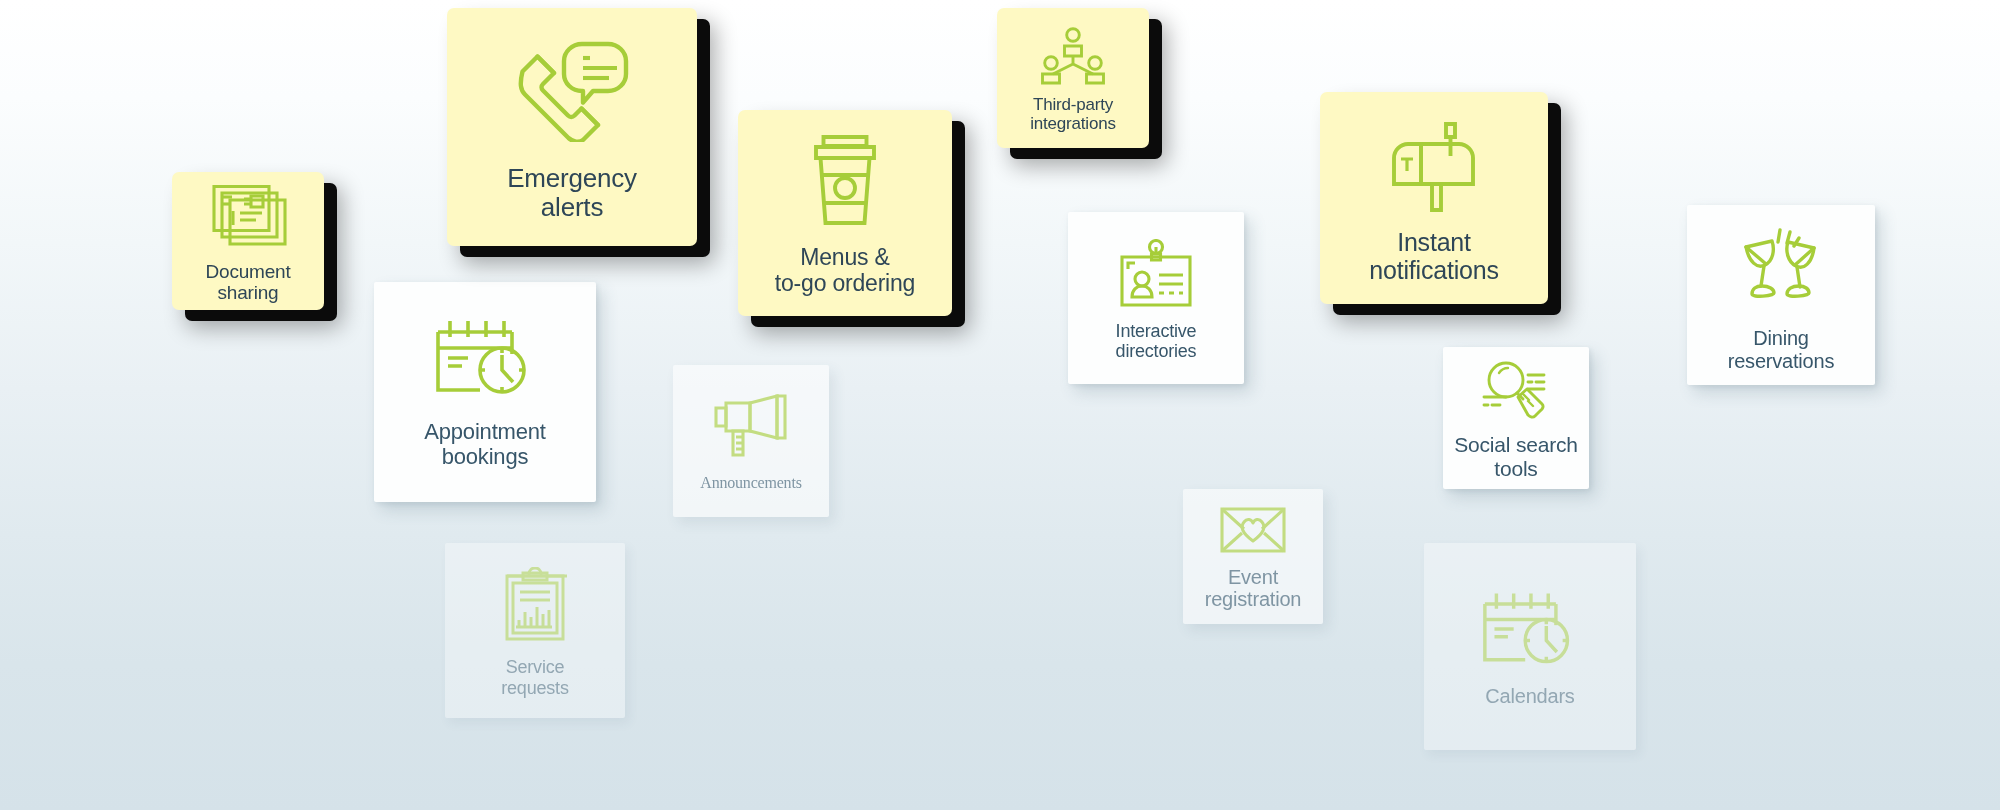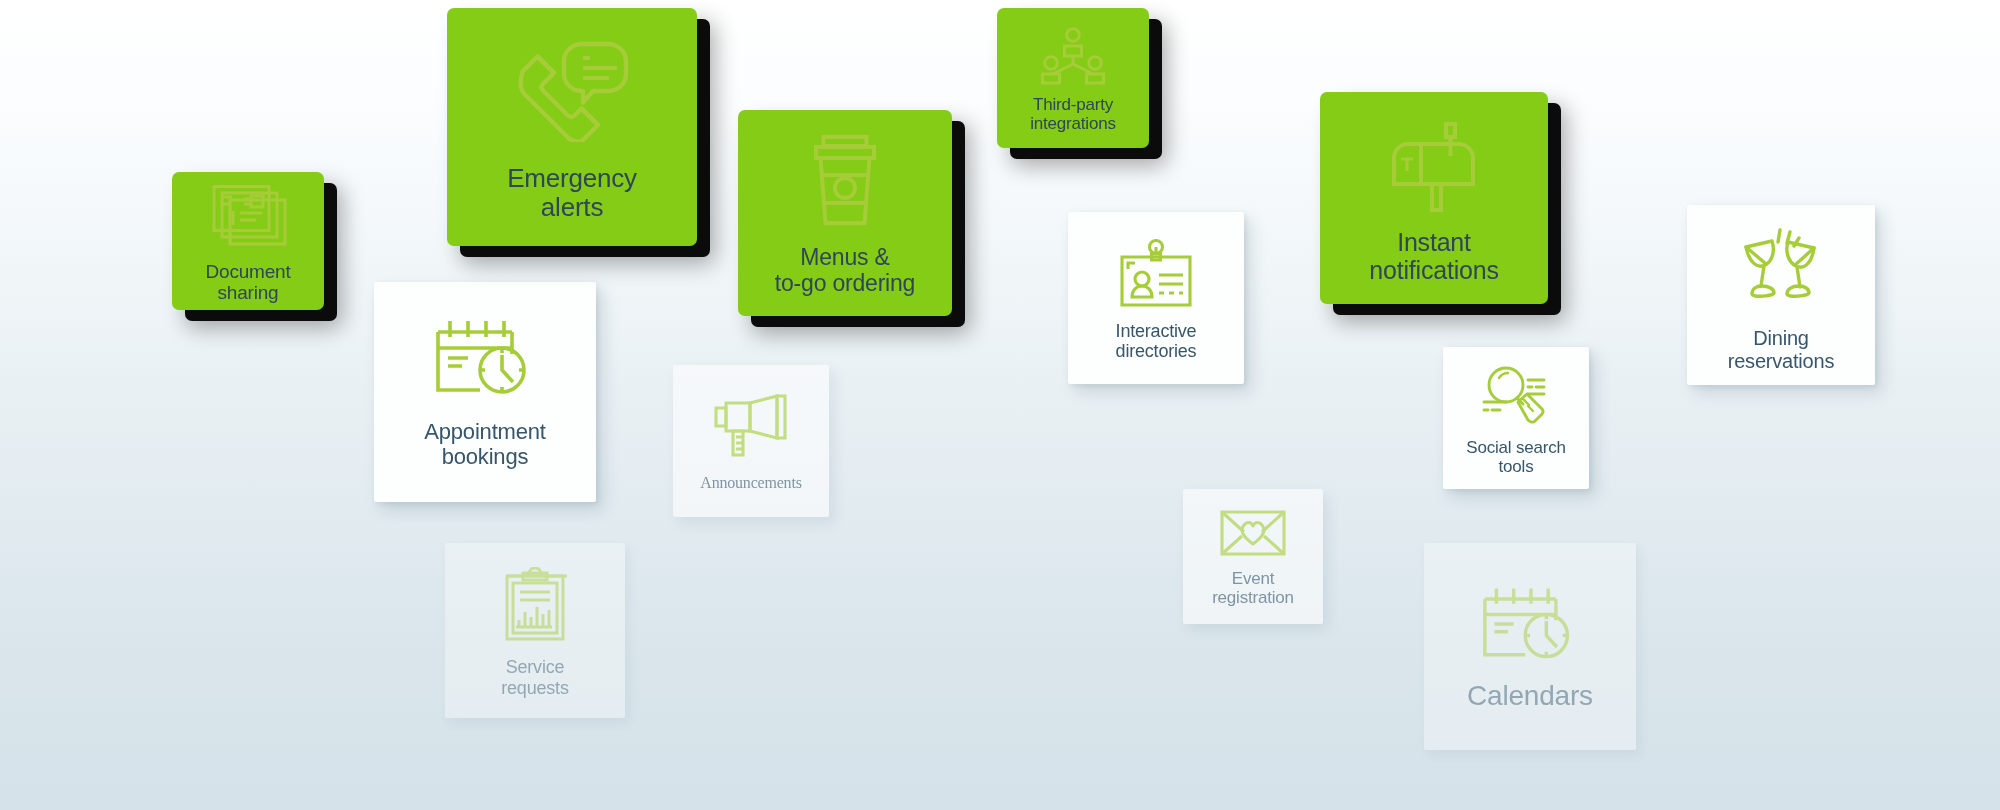--- a/index.html
+++ b/index.html
@@ -53,21 +53,21 @@
   .card .label {
     color: #2f4858;
     line-height: 1.12;
     letter-spacing: -0.2px;
     white-space: pre-line;
     font-weight: 400;
   }
 
   
   .tier-front {
-    background: #84cc16;
+    background: #fef9c3;
     border-radius: 7px;
     box-shadow: 13px 11px 0 0 #0b0b0b,
                 16px 16px 22px 2px rgba(0,0,0,0.32);
     z-index: 40;
   }
   .tier-front .label { color: #2e4657; }
 
   
   .tier-mid {
     background: #fdfefe;
@@ -259,21 +259,21 @@
       <svg width="72" height="62" viewBox="0 0 72 62">
         <circle class="stroke" stroke-width="2.9" cx="26" cy="21" r="17"></circle>
         <path class="stroke" stroke-width="2.4" d="M19 14 c2 -3 6 -5 9 -5"></path>
         <path class="stroke" stroke-width="2.9" d="M37 34 L43 40"></path>
         <path class="stroke" stroke-width="2.9" d="M38 38 L47 30 L62 45 C64 47 63 50 60 52 L55 57 C53 59 50 58 48 56 Z"></path>
         <path class="stroke" stroke-width="2.4" d="M43 35 L49 41 M48 42 L53 47"></path>
         <path class="stroke" stroke-width="2.9" d="M48 16 h16 M48 23 h4 M56 23 h8 M48 30 h16"></path>
         <path class="stroke" stroke-width="2.9" d="M4 38 h22 M4 46 h4 M12 46 h8"></path>
       </svg>
     </span>
-    <div class="label" style="font-size:17px; margin-top:12px;">Social search
+    <div class="label" style="font-size:21px; margin-top:12px;">Social search
 tools</div>
   </div>
 
   <div class="card tier-back" style="left:673px; top:365px; width:156px; height:152px; padding-top:4px;font-family:Liberation Serif, serif;">
     <span class="icon-wrap">
       <svg width="74" height="64" viewBox="0 0 74 64">
         <path class="stroke-sq" stroke-width="3.1" d="M2 14 h10 v18 h-10 z"></path>
         <path class="stroke-sq" stroke-width="3.1" d="M12 9 h24 v28 h-24 z"></path>
         <path class="stroke-sq" stroke-width="3.1" d="M36 9 L63 2 v42 L36 37 Z"></path>
         <path class="stroke-sq" stroke-width="3.1" d="M63 2 h8 v42 h-8 z"></path>
@@ -288,21 +288,21 @@
   <div class="card tier-back" style="left:1183px; top:489px; width:140px; height:135px; padding-top:4px;">
     <span class="icon-wrap">
       <svg width="66" height="46" viewBox="0 0 66 46">
         <path class="stroke-sq" stroke-width="3.1" d="M2 2 h62 v42 h-62 z"></path>
         <path class="stroke-sq" stroke-width="3.1" d="M2 2 L24 22 M64 2 L42 22"></path>
         <path class="stroke-sq" stroke-width="3.1" d="M2 44 L22 26 M64 44 L44 26"></path>
         <path class="stroke" stroke-width="3.1" d="M33 34 C22 26 20 20 24 15 C27 11 31.5 12 33 16 C34.5 12 39 11 42 15
                  C46 20 44 26 33 34 Z"></path>
       </svg>
     </span>
-    <div class="label" style="font-size:17px; margin-top:13px;">Event
+    <div class="label" style="font-size:20px; margin-top:13px;">Event
 registration</div>
   </div>
 
   <div class="card tier-faint" style="left:445px; top:543px; width:180px; height:175px; padding-top:4px;align-items:center;">
     <span class="icon-wrap">
       <svg width="66" height="74" viewBox="0 0 66 74">
         <path class="stroke-sq" stroke-width="3" d="M21 6 h24 v7 h-24 z"></path>
         <path class="stroke" stroke-width="3" d="M27 7 c0 -4 3 -6 6 -6 c3 0 6 2 6 6"></path>
         <path class="stroke-sq" stroke-width="3" d="M5 9 h60 v0"></path>
         <path class="stroke-sq" stroke-width="3" d="M5 9 v63 h56 V9 Z"></path>
@@ -323,16 +323,16 @@
         <path class="stroke-sq" stroke-width="3.6" d="M3 14 v58 h42"></path>
         <path class="stroke-sq" stroke-width="3.6" d="M77 14 v22"></path>
         <path class="stroke-sq" stroke-width="3.6" d="M3 30 h74"></path>
         <path class="stroke-sq" stroke-width="3.6" d="M15 3 v16 M33 3 v16 M51 3 v16 M69 3 v16"></path>
         <path class="stroke-sq" stroke-width="3.6" d="M13 40 h20 M13 48 h14"></path>
         <circle class="stroke-sq" stroke-width="3.6" cx="67" cy="52" r="22"></circle>
         <path class="stroke-sq" stroke-width="3.6" d="M67 30 v5 M67 69 v5 M45 52 h5 M84 52 h5"></path>
         <path class="stroke-sq" stroke-width="3.6" d="M67 37 v15 l11 12"></path>
       </svg>
     </span>
-    <div class="label" style="font-size:28px; margin-top:17px;">Calendars</div>
+    <div class="label" style="font-size:20px; margin-top:17px;">Calendars</div>
   </div>
 
 </div>
 
 </body></html>

